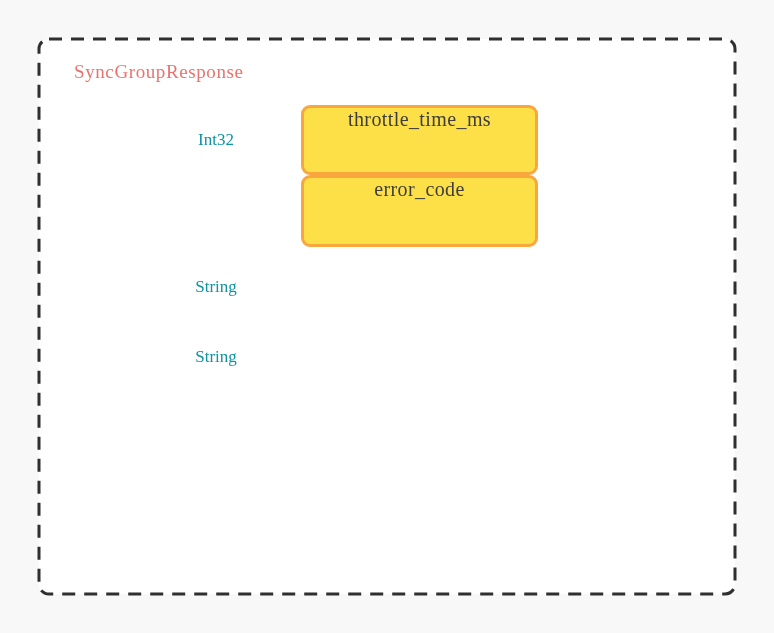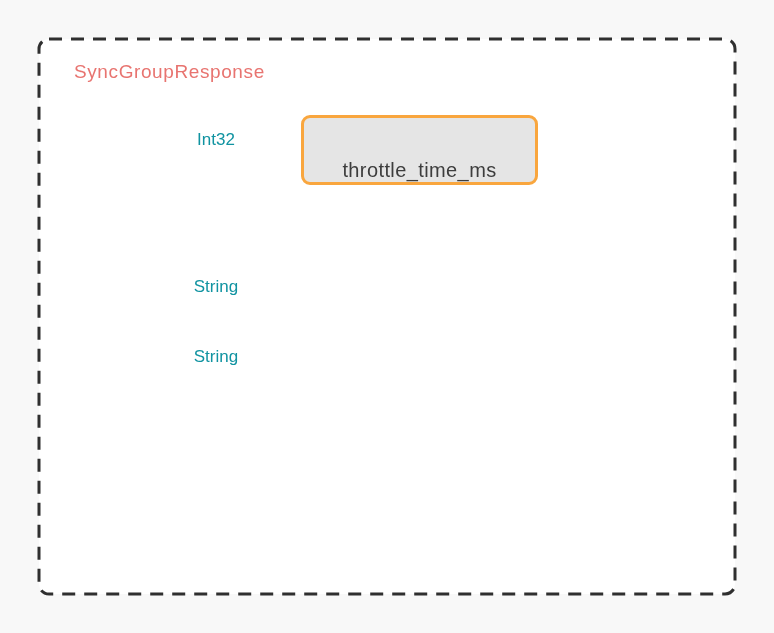--- a/index.html
+++ b/index.html
@@ -7,20 +7,21 @@
     padding: 0;
     background: #F8F8F8;
     font-family: "Liberation Sans", sans-serif;
   }
   .stage {
     position: relative;
     width: 774px;
     height: 633px;
     background: #F8F8F8;
     overflow: hidden;
+    font-family: Liberation Serif, serif;
   }
   .outer-border {
     position: absolute;
     left: 37px;
     top: 37px;
     width: 700px;
     height: 559px;
   }
   .diagram-title {
     position: absolute;
@@ -55,29 +56,29 @@
     width: 140px;
     top: 50%;
     transform: translateY(-50%);
     text-align: center;
     color: #1093A1;
     font-size: 17px;
   }
   .field-box {
     position: absolute;
     left: 301px;
-    top: 10px;
+    top: 0;
     width: 237px;
     height: 100%;
     box-sizing: border-box;
-    background: #e5e5e5;
+    background: #fde047;
     border: 3px solid #F9A63E;
     border-radius: 9px;
     display: flex;
-    align-items: flex-end;
+    align-items: flex-start;
     justify-content: center;
   }
   .field-name {
     font-size: 20px;
     color: #3D3D3D;
     letter-spacing: 0.4px;
   }
 </style>
 </head>
 <body>
@@ -92,20 +93,23 @@
 
   <div class="rows">
 
   <div class="field-row" style="">
       <div class="type-label">Int32</div>
       <div class="field-box">
         <span class="field-name">throttle_time_ms</span>
       </div>
     </div>
       <div class="field-row" style="">
+      <div class="field-box">
+        <span class="field-name">error_code</span>
+      </div>
     </div>
       <div class="field-row" style="">
       <div class="type-label">String</div>
     </div>
       <div class="field-row" style="">
       <div class="type-label">String</div>
     </div>
     </div>
 
 </div>

